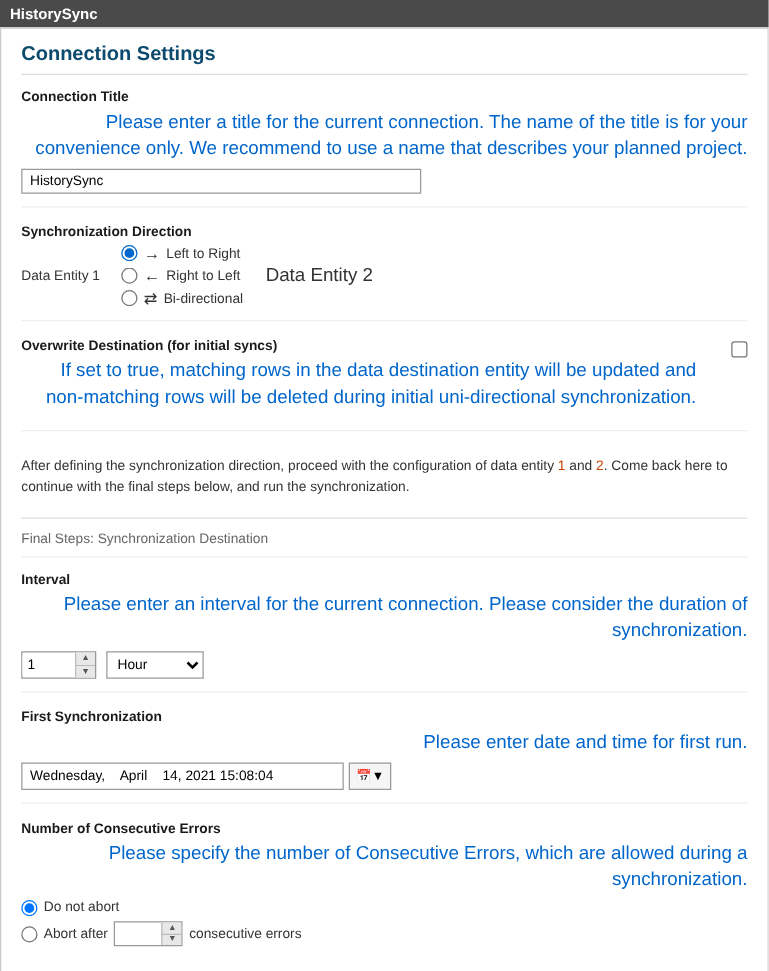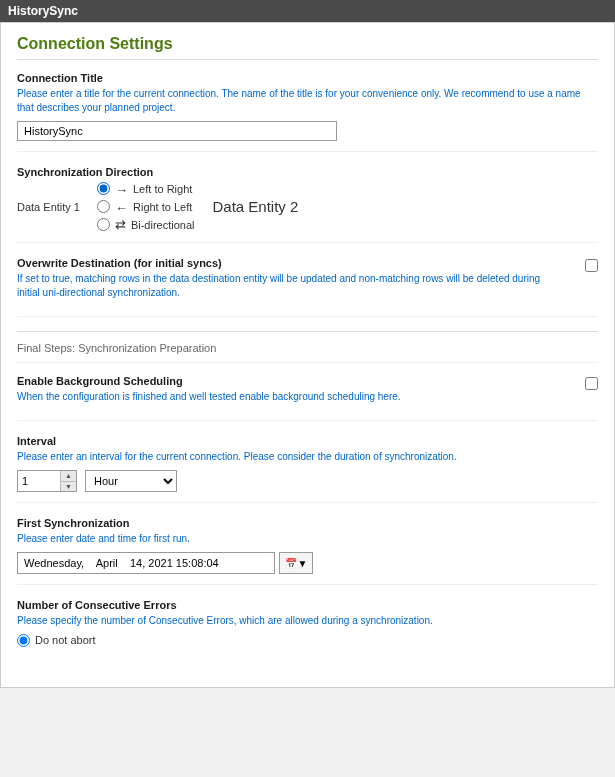--- a/index.html
+++ b/index.html
@@ -19,42 +19,43 @@
     }
     .main-content {
       background: #fff;
       padding: 12px 16px;
       border: 1px solid #ccc;
       margin: 0;
     }
     .page-title {
       font-size: 16px;
       font-weight: bold;
-      color: #4d7c0f;
+      color: #0c4a6e;
       margin-bottom: 12px;
       padding-bottom: 6px;
       border-bottom: 1px solid #ddd;
     }
     .section {
       margin-bottom: 14px;
       padding-bottom: 10px;
       border-bottom: 1px solid #eee;
     }
     .section:last-child { border-bottom: none; }
     .section-title {
       font-weight: bold;
       color: #1a1a1a;
       font-size: 11px;
       margin-bottom: 3px;
     }
     .section-desc {
       color: #0066cc;
-      font-size: 10px;
+      font-size: 15px;
       line-height: 1.4;
       margin-bottom: 6px;
+      text-align: right;
     }
     .section-desc a { color: #0066cc; }
     .connection-title-row {
       display: flex;
       align-items: center;
       gap: 8px;
     }
     .connection-title-input {
       border: 1px solid #999;
       padding: 3px 6px;
@@ -170,21 +171,21 @@
       align-items: center;
       justify-content: center;
       color: #555;
       padding: 0;
     }
     .spinner-btn:first-child { border-bottom: 1px solid #bbb; }
     .hour-select {
       border: 1px solid #999;
       padding: 2px 4px;
       font-size: 11px;
-      width: 92px;
+      width: 78px;
       height: 22px;
       background: #fff;
     }
     .datetime-row {
       display: flex;
       align-items: center;
       gap: 4px;
       margin-top: 4px;
     }
     .datetime-input {
@@ -286,34 +287,28 @@
   <div class="section">
     <div class="overwrite-row">
       <div class="overwrite-text">
         <div class="section-title">Overwrite Destination (for initial syncs)</div>
         <div class="section-desc">If set to true, matching rows in the data destination entity will be updated and non-matching rows will be deleted during initial uni-directional synchronization.</div>
       </div>
       <input type="checkbox" class="overwrite-checkbox" style="">
     </div>
   </div>
 
+  <div class="info-text">
+    After defining the synchronization direction, proceed with the configuration of data entity <span class="highlight">1</span> and <span class="highlight">2</span>. Come back here to continue with the final steps below, and run the synchronization.
+  </div>
 
   <hr class="section-divider">
 
-  <div class="final-steps-label">Final Steps: Synchronization Preparation</div>
-
-  <div class="section">
-    <div class="bg-scheduling-row">
-      <div class="bg-scheduling-text">
-        <div class="section-title">Enable Background Scheduling</div>
-        <div class="section-desc">When the configuration is finished and well tested enable background scheduling here.</div>
-      </div>
-      <input type="checkbox" class="bg-scheduling-checkbox" style="">
-    </div>
-  </div>
+  <div class="final-steps-label">Final Steps: Synchronization Destination</div>
+
 
   <div class="section">
     <div class="section-title">Interval</div>
     <div class="section-desc">Please enter an interval for the current connection. Please consider the duration of synchronization.</div>
     <div class="interval-row">
       <div class="interval-spinner">
         <input type="text" value="1" style="">
         <div class="spinner-buttons">
           <button class="spinner-btn">▲</button>
           <button class="spinner-btn">▼</button>
@@ -337,16 +332,28 @@
   </div>
 
   <div class="section">
     <div class="section-title">Number of Consecutive Errors</div>
     <div class="section-desc">Please specify the number of Consecutive Errors, which are allowed during a synchronization.</div>
     <div class="consec-errors-row">
       <label class="consec-radio-item">
         <input type="radio" name="abortoption" value="noabort" checked="" style="">
         <span>Do not abort</span>
       </label>
+      <label class="consec-radio-item abort-row">
+        <input type="radio" name="abortoption" value="abort" style="">
+        <span>Abort after</span>
+        <div class="abort-spinner">
+          <input type="text" value="" style="">
+          <div class="spinner-buttons">
+            <button class="spinner-btn">▲</button>
+            <button class="spinner-btn">▼</button>
+          </div>
+        </div>
+        <span>consecutive errors</span>
+      </label>
     </div>
   </div>
 
 </div>
 
 </body></html>

